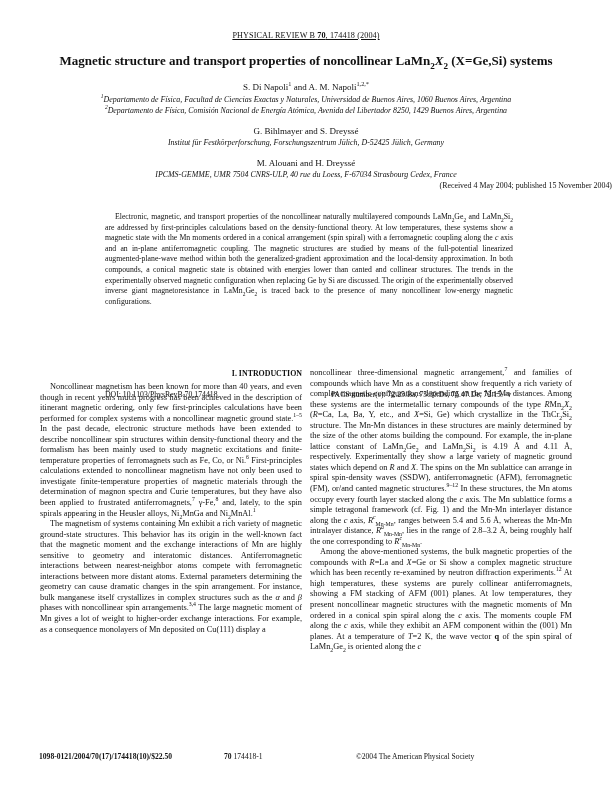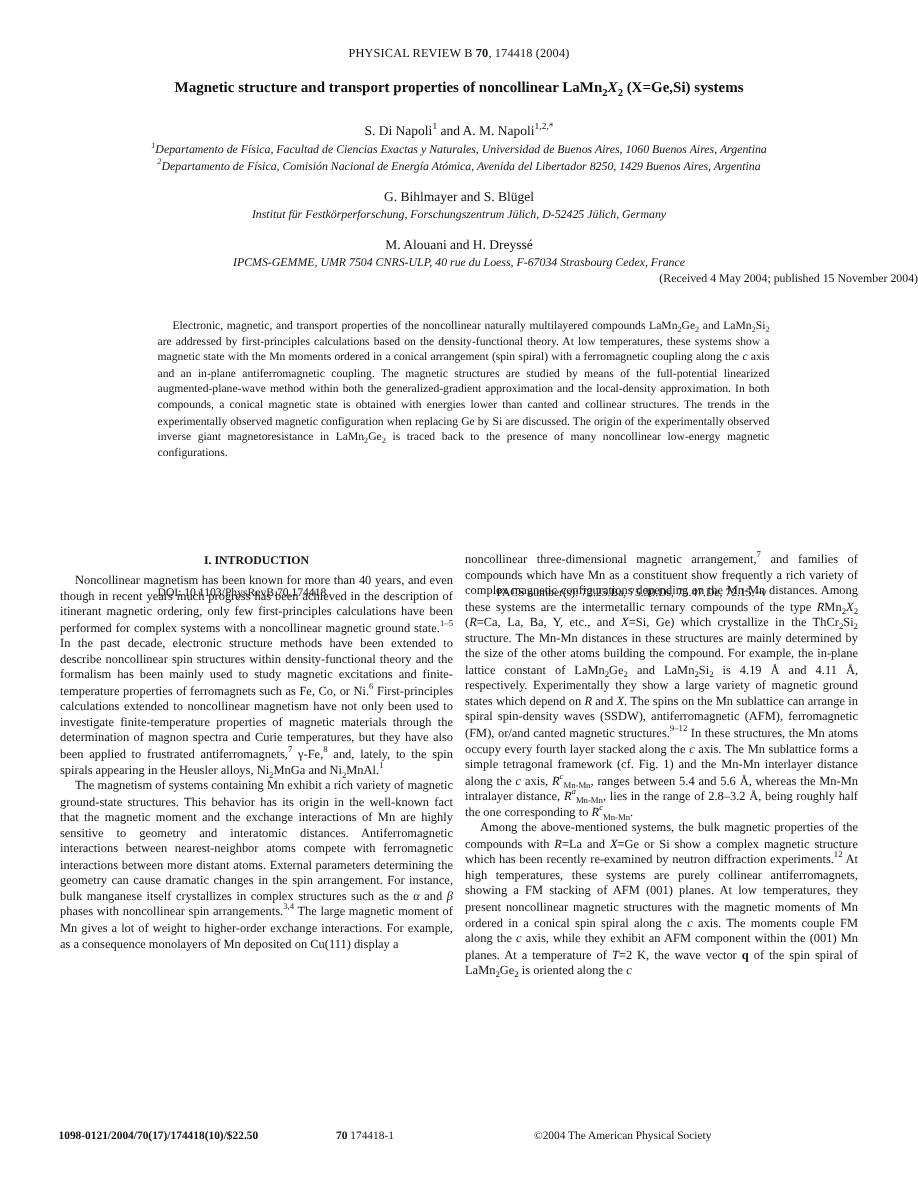--- a/index.html
+++ b/index.html
@@ -1,32 +1,32 @@
 <!DOCTYPE html>
 <html><head>
 <meta charset="utf-8">
 <style>
   html, body { margin: 0; padding: 0; background: #ffffff; }
   body {
     width: 612px; height: 792px; position: relative; overflow: hidden;
     font-family: "Liberation Serif", "DejaVu Serif", serif; color: #111;
   }
   .abs { position: absolute; }
-  .journal-header { top: 31px; left: 0; width: 612px; text-align: center; font-size: 8.2px; letter-spacing: 0.1px; }
-  .title { top: 53px; left: 0; width: 612px; text-align: center; font-size: 10px; font-weight: bold; }
+  .journal-header { top: 31px; left: 0; width: 612px; text-align: center; font-size: 8.2px; letter-spacing: 0.1px; text-decoration: underline; }
+  .title { top: 53px; left: 0; width: 612px; text-align: center; font-size: 13px; font-weight: bold; }
   .authors { left: 0; width: 612px; text-align: center; font-size: 9px; }
   .affil { left: 0; width: 612px; text-align: center; font-size: 7.9px; font-style: italic; }
   .received { left: 0; width: 612px; text-align: right; font-size: 7.9px; }
   .abstract {
     top: 212px; left: 105px; width: 408px; font-size: 7.75px; line-height: 10.6px;
     text-align: justify; text-indent: 10px;
   }
   .doi-line { top: 353px; left: 105px; width: 408px; font-size: 7.75px; margin-top: 37px; }
   .doi-line .pacs { position: absolute; left: 187px; top: 0; padding-left: 39px; }
-  .section-title { top: 369px; left: 40px; width: 262px; text-align: center; font-size: 7.9px; font-weight: bold; }
+  .section-title { top: 369px; left: 40px; width: 262px; text-align: right; font-size: 7.9px; font-weight: bold; }
   .col {
     font-size: 8.3px; line-height: 10.55px; text-align: justify; width: 262px;
   }
   .col p { margin: 0; text-indent: 10px; }
   .col p.noindent { text-indent: 0; }
   .col-left { top: 382px; left: 40px; }
   .col-right { top: 368px; left: 310px; }
   sub, sup { font-size: 70%; line-height: 0; }
   .footer { top: 752px; font-size: 7.6px; }
   i { font-style: italic; }
@@ -36,21 +36,21 @@
 
 <div class="abs journal-header"><span>PHYSICAL REVIEW B</span> <b>70</b><span>, 174418 (2004)</span></div>
 
 <div class="abs title"><span>Magnetic structure and transport properties of noncollinear LaMn</span><sub>2</sub><i>X</i><sub>2</sub><span> (X=Ge,Si) systems</span></div>
 
 <div class="abs authors" style="top:82px;"><span>S. Di Napoli</span><sup>1</sup><span> and A. M. Napoli</span><sup>1,2,*</sup></div>
 
 <div class="abs affil" style="top:95px;"><sup>1</sup><span>Departamento de Física, Facultad de Ciencias Exactas y Naturales, Universidad de Buenos Aires, 1060 Buenos Aires, Argentina</span></div>
 <div class="abs affil" style="top:106px;"><sup>2</sup><span>Departamento de Física, Comisión Nacional de Energía Atómica, Avenida del Libertador 8250, 1429 Buenos Aires, Argentina</span></div>
 
-<div class="abs authors" style="top:126px;">G. Bihlmayer and S. Blügel</div>
+<div class="abs authors" style="top:126px;">G. Bihlmayer and S. Dreyssé</div>
 <div class="abs affil" style="top:138px;">Institut für Festkörperforschung, Forschungszentrum Jülich, D-52425 Jülich, Germany</div>
 
 <div class="abs authors" style="top:158px;">M. Alouani and H. Dreyssé</div>
 <div class="abs affil" style="top:170px; font-style: italic;">IPCMS-GEMME, UMR 7504 CNRS-ULP, 40 rue du Loess, F-67034 Strasbourg Cedex, France</div>
 <div class="abs received" style="top:181px;">(Received 4 May 2004; published 15 November 2004)</div>
 
 <div class="abs abstract"><span>Electronic, magnetic, and transport properties of the noncollinear naturally multilayered compounds LaMn</span><sub>2</sub><span>Ge</span><sub>2</sub><span> and LaMn</span><sub>2</sub><span>Si</span><sub>2</sub><span> are addressed by first-principles calculations based on the density-functional theory. At low temperatures, these systems show a magnetic state with the Mn moments ordered in a conical arrangement (spin spiral) with a ferromagnetic coupling along the </span><i>c</i><span> axis and an in-plane antiferromagnetic coupling. The magnetic structures are studied by means of the full-potential linearized augmented-plane-wave method within both the generalized-gradient approximation and the local-density approximation. In both compounds, a conical magnetic state is obtained with energies lower than canted and collinear structures. The trends in the experimentally observed magnetic configuration when replacing Ge by Si are discussed. The origin of the experimentally observed inverse giant magnetoresistance in LaMn</span><sub>2</sub><span>Ge</span><sub>2</sub><span> is traced back to the presence of many noncollinear low-energy magnetic configurations.</span></div>
 
 <div class="abs doi-line">
   <span>DOI: 10.1103/PhysRevB.70.174418</span>

